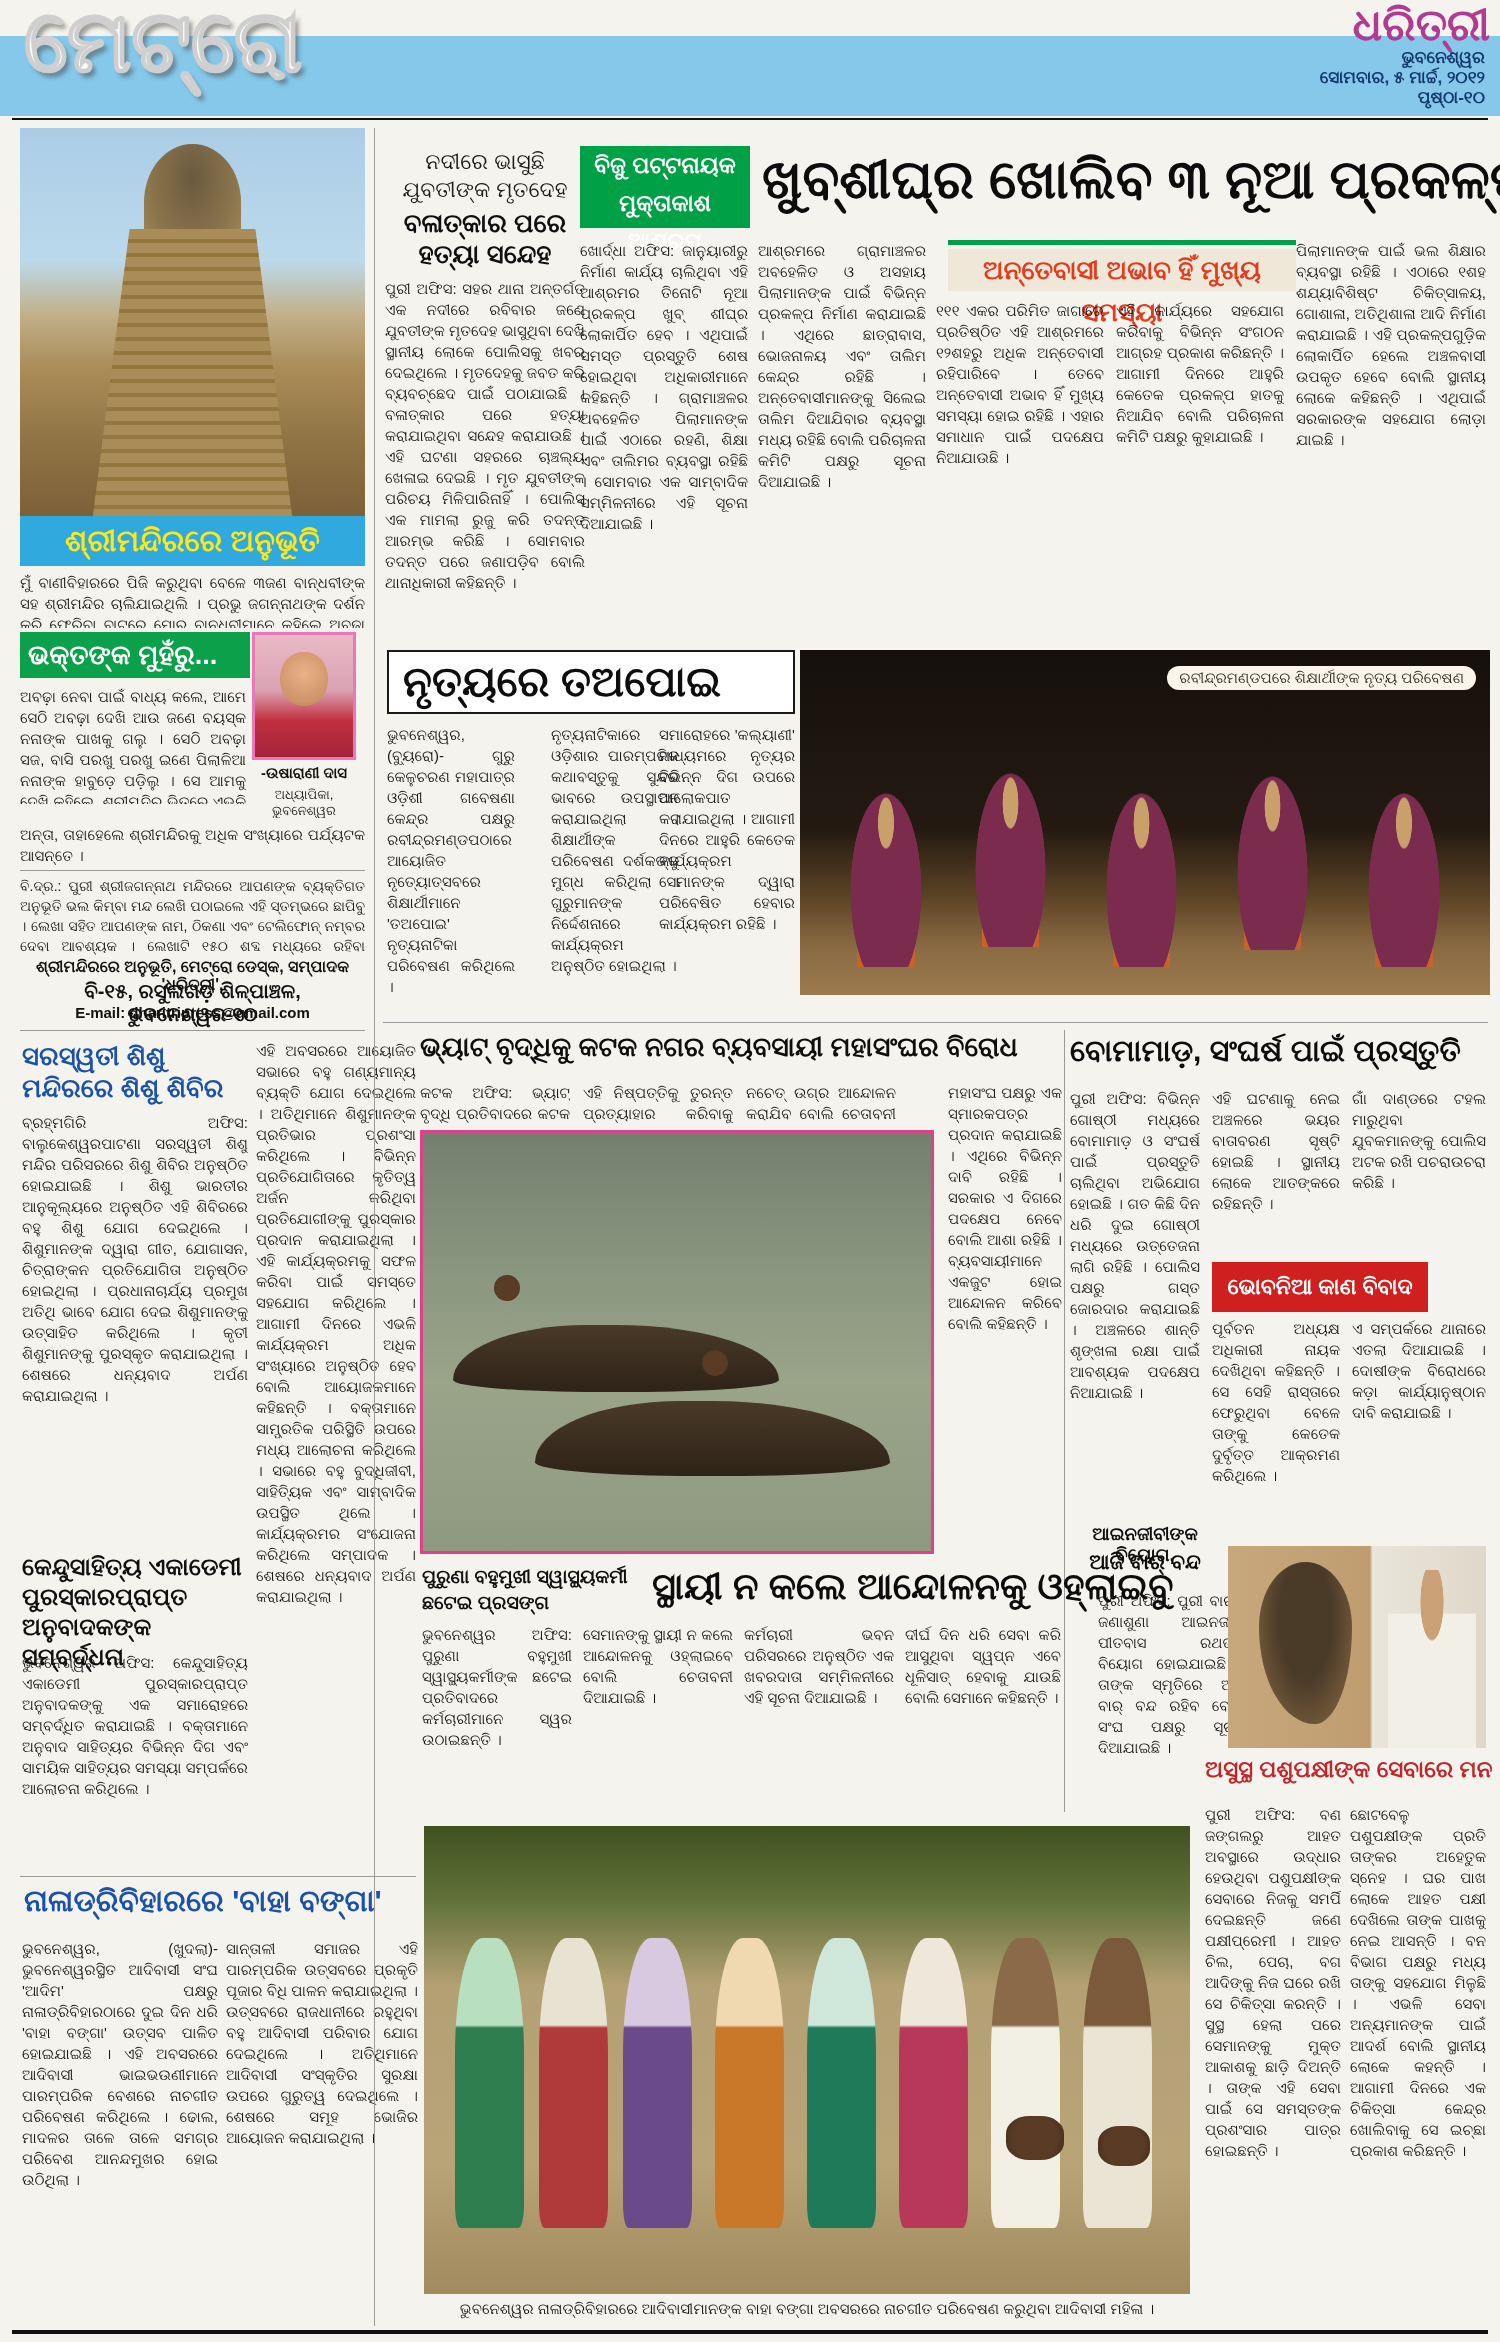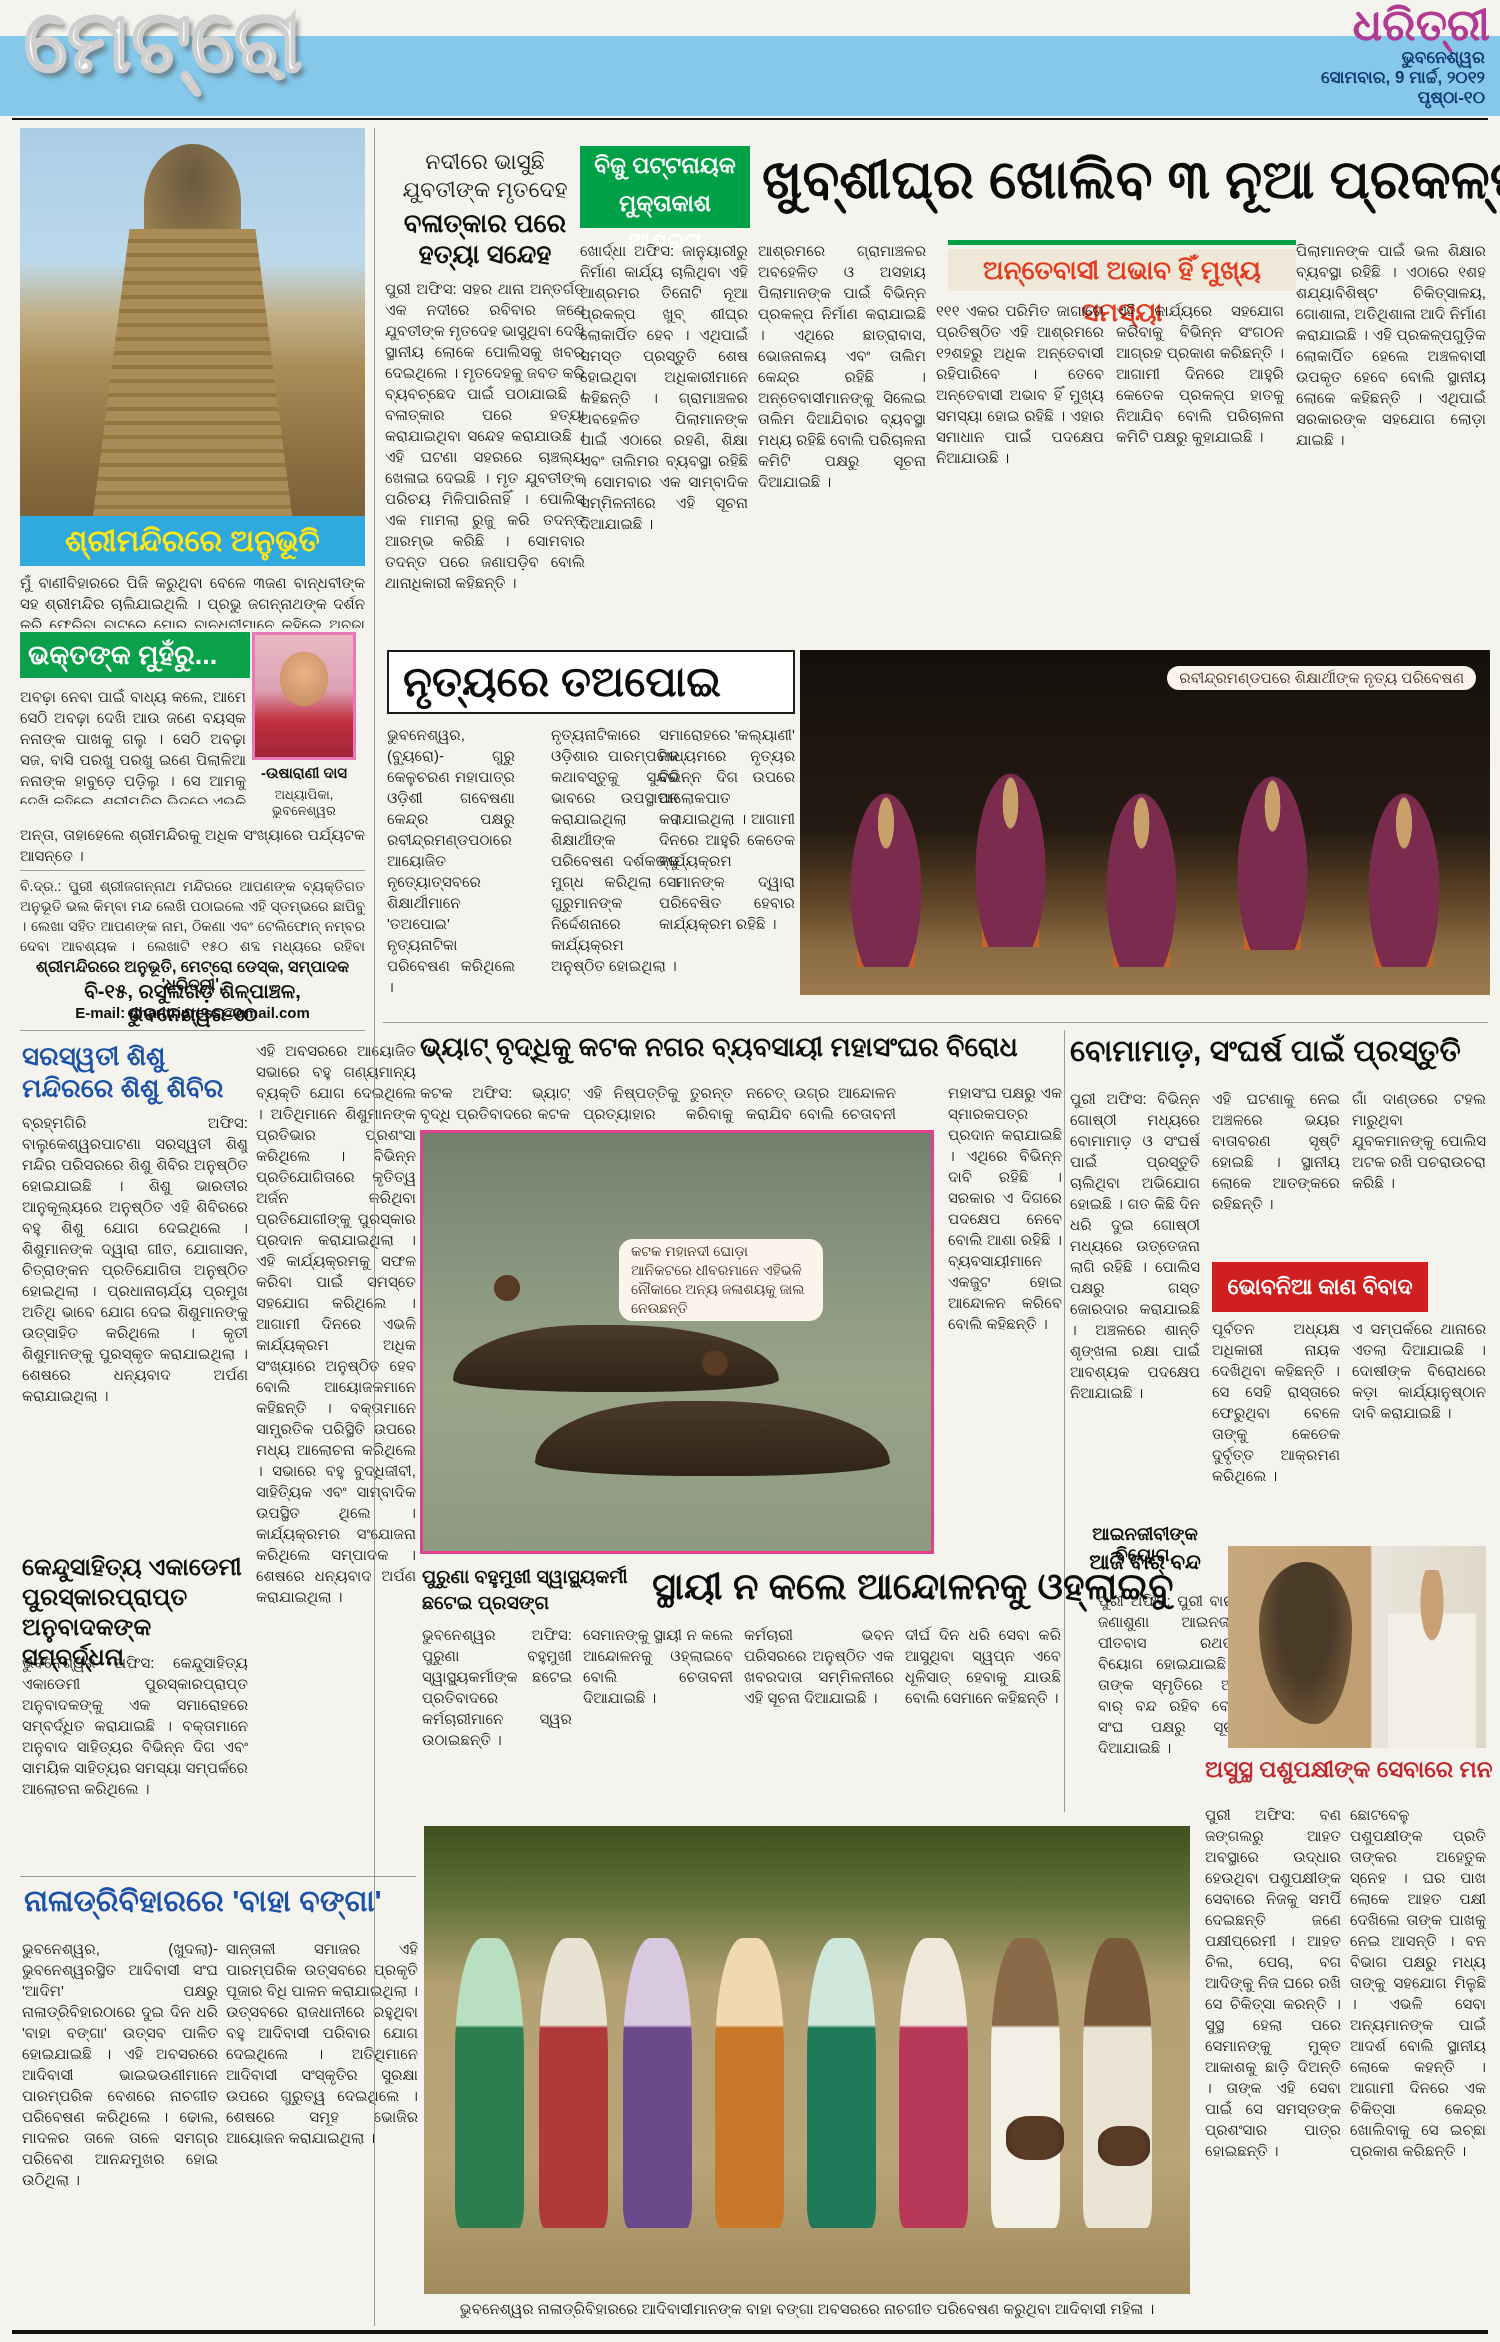--- a/index.html
+++ b/index.html
@@ -28,21 +28,21 @@
   .bird-photo{background:linear-gradient(90deg,#c7a77c 0%,#bf9d70 55%,#e9e5da 56%,#dfd8ca 100%);}
 </style>
 </head>
 <body>
 
 <div class="z" style="left:0;top:36px;width:1500px;height:80px;background:#85c8ea;"></div>
 <div class="z" style="left:24px;top:-8px;width:420px;height:110px;font-size:86px;font-weight:bold;color:#fdfdfd;-webkit-text-stroke:2px #cfcfcf;text-shadow:4px 5px 4px rgba(80,80,80,.55);">ମେଟ୍ରୋ</div>
 <div class="z" style="left:1310px;top:0px;width:180px;height:48px;font-size:44px;font-weight:bold;color:#b13a92;text-align:right;">ଧରିତ୍ରୀ</div>
 <div class="z" style="left:1100px;top:48px;width:385px;height:64px;text-align:right;color:#12386e;font-weight:bold;font-size:17px;line-height:20px;">
   <div>ଭୁବନେଶ୍ୱର</div>
-  <div>ସୋମବାର, 9 ମାର୍ଚ୍ଚ, ୨୦୧୨</div>
+  <div>ସୋମବାର, ୫ ମାର୍ଚ୍ଚ, ୨୦୧୨</div>
   <div>ପୃଷ୍ଠା-୧୦</div>
 </div>
 <div class="z blackrule" style="left:12px;top:118px;width:1476px;height:2px;"></div>
 
 <div class="z photo temple-photo" style="left:20px;top:128px;width:345px;height:388px;">
   <div class="temple-dome"></div>
   <div class="temple-body"></div>
 </div>
 <div class="z" style="left:20px;top:516px;width:345px;height:50px;background:#2fa9de;color:#ffe615;font-size:30px;font-weight:bold;text-align:center;line-height:50px;">ଶ୍ରୀମନ୍ଦିରରେ ଅନୁଭୂତି</div>
 <div class="z bodytxt" style="left:20px;top:572px;width:345px;height:56px;">ମୁଁ ବାଣୀବିହାରରେ ପିଜି କରୁଥିବା ବେଳେ ୩ଜଣ ବାନ୍ଧବୀଙ୍କ ସହ ଶ୍ରୀମନ୍ଦିର ଚାଲିଯାଇଥିଲି । ପ୍ରଭୁ ଜଗନ୍ନାଥଙ୍କ ଦର୍ଶନ କରି ଫେରିବା ବାଟରେ ମୋର ବାନ୍ଧବୀମାନେ କହିଲେ ଅବଢ଼ା ଖାଇବା ପାଇଁ ।</div>
@@ -109,21 +109,20 @@
 
 <div class="z" style="left:420px;top:1032px;width:644px;height:40px;font-size:27px;font-weight:bold;color:#0e0e0e;white-space:nowrap;">ଭ୍ୟାଟ୍ ବୃଦ୍ଧିକୁ କଟକ ନଗର ବ୍ୟବସାୟୀ ମହାସଂଘର ବିରୋଧ</div>
 <div class="z bodytxt" style="left:420px;top:1082px;width:150px;height:44px;">କଟକ ଅଫିସ: ଭ୍ୟାଟ୍ ବୃଦ୍ଧି ପ୍ରତିବାଦରେ କଟକ ନଗର ବ୍ୟବସାୟୀ ମହାସଂଘ ବିରୋଧ ପ୍ରଦର୍ଶନ କରିଛି ।</div>
 <div class="z bodytxt" style="left:583px;top:1082px;width:150px;height:44px;">ଏହି ନିଷ୍ପତ୍ତିକୁ ତୁରନ୍ତ ପ୍ରତ୍ୟାହାର କରିବାକୁ ମହାସଂଘ ପକ୍ଷରୁ ଦାବି କରାଯାଇଛି ।</div>
 <div class="z bodytxt" style="left:746px;top:1082px;width:150px;height:44px;">ନଚେତ୍ ଉଗ୍ର ଆନ୍ଦୋଳନ କରାଯିବ ବୋଲି ଚେତାବନୀ ଦିଆଯାଇଛି ।</div>
 <div class="z photo boat-photo" style="left:420px;top:1130px;width:514px;height:424px;border:3px solid #e0408c;">
   <div class="boat" style="left:6%;top:46%;width:64%;height:16%;"></div>
   <div class="boat" style="left:22%;top:64%;width:70%;height:18%;"></div>
   <div class="head-dot" style="left:14%;top:34%;width:26px;height:26px;"></div>
   <div class="head-dot" style="left:55%;top:52%;width:26px;height:26px;"></div>
-  <div class="pill" style="position:absolute;left:196px;top:106px;width:180px;white-space:normal;font-size:14px;line-height:19px;">କଟକ ମହାନଦୀ ଘୋଡ଼ା ଆନିକଟରେ ଧୀବରମାନେ ଏହିଭଳି ନୌକାରେ ଅନ୍ୟ ଜଳାଶୟକୁ ଜାଲ ନେଉଛନ୍ତି</div>
 </div>
 <div class="z bodytxt" style="left:948px;top:1082px;width:114px;height:472px;">ମହାସଂଘ ପକ୍ଷରୁ ଏକ ସ୍ମାରକପତ୍ର ପ୍ରଦାନ କରାଯାଇଛି । ଏଥିରେ ବିଭିନ୍ନ ଦାବି ରହିଛି । ସରକାର ଏ ଦିଗରେ ପଦକ୍ଷେପ ନେବେ ବୋଲି ଆଶା ରହିଛି । ବ୍ୟବସାୟୀମାନେ ଏକଜୁଟ ହୋଇ ଆନ୍ଦୋଳନ କରିବେ ବୋଲି କହିଛନ୍ତି ।</div>
 
 <div class="z" style="left:1070px;top:1034px;width:420px;height:44px;font-size:30px;font-weight:bold;color:#0d0d0d;white-space:nowrap;">ବୋମାମାଡ଼, ସଂଘର୍ଷ ପାଇଁ ପ୍ରସ୍ତୁତି</div>
 <div class="z bodytxt" style="left:1070px;top:1088px;width:130px;height:428px;">ପୁରୀ ଅଫିସ: ବିଭିନ୍ନ ଗୋଷ୍ଠୀ ମଧ୍ୟରେ ବୋମାମାଡ଼ ଓ ସଂଘର୍ଷ ପାଇଁ ପ୍ରସ୍ତୁତି ଚାଲିଥିବା ଅଭିଯୋଗ ହୋଇଛି । ଗତ କିଛି ଦିନ ଧରି ଦୁଇ ଗୋଷ୍ଠୀ ମଧ୍ୟରେ ଉତ୍ତେଜନା ଲାଗି ରହିଛି । ପୋଲିସ ପକ୍ଷରୁ ଗସ୍ତ ଜୋରଦାର କରାଯାଇଛି । ଅଞ୍ଚଳରେ ଶାନ୍ତି ଶୃଙ୍ଖଳା ରକ୍ଷା ପାଇଁ ଆବଶ୍ୟକ ପଦକ୍ଷେପ ନିଆଯାଇଛି ।</div>
 <div class="z bodytxt" style="left:1212px;top:1088px;width:128px;height:168px;">ଏହି ଘଟଣାକୁ ନେଇ ଅଞ୍ଚଳରେ ଭୟର ବାତାବରଣ ସୃଷ୍ଟି ହୋଇଛି । ସ୍ଥାନୀୟ ଲୋକେ ଆତଙ୍କରେ ରହିଛନ୍ତି ।</div>
 <div class="z bodytxt" style="left:1212px;top:1318px;width:128px;height:198px;">ପୂର୍ବତନ ଅଧ୍ୟକ୍ଷ ଅଧିକାରୀ ନାୟକ ଦେଖିଥିବା କହିଛନ୍ତି । ସେ ସେହି ରାସ୍ତାରେ ଫେରୁଥିବା ବେଳେ ତାଙ୍କୁ କେତେକ ଦୁର୍ବୃତ୍ତ ଆକ୍ରମଣ କରିଥିଲେ ।</div>
 <div class="z bodytxt" style="left:1352px;top:1088px;width:134px;height:168px;">ଗାଁ ଦାଣ୍ଡରେ ଟହଲ ମାରୁଥିବା ଯୁବକମାନଙ୍କୁ ପୋଲିସ ଅଟକ ରଖି ପଚରାଉଚରା କରିଛି ।</div>
 <div class="z bodytxt" style="left:1352px;top:1318px;width:134px;height:198px;">ଏ ସମ୍ପର୍କରେ ଥାନାରେ ଏତଲା ଦିଆଯାଇଛି । ଦୋଷୀଙ୍କ ବିରୋଧରେ କଡ଼ା କାର୍ଯ୍ୟାନୁଷ୍ଠାନ ଦାବି କରାଯାଇଛି ।</div>
 <div class="z centered" style="left:1212px;top:1262px;width:216px;height:50px;background:#cf1f1f;color:#ffffff;font-size:22px;font-weight:bold;line-height:50px;">ଭୋବନିଆ କାଣ ବିବାଦ</div>

